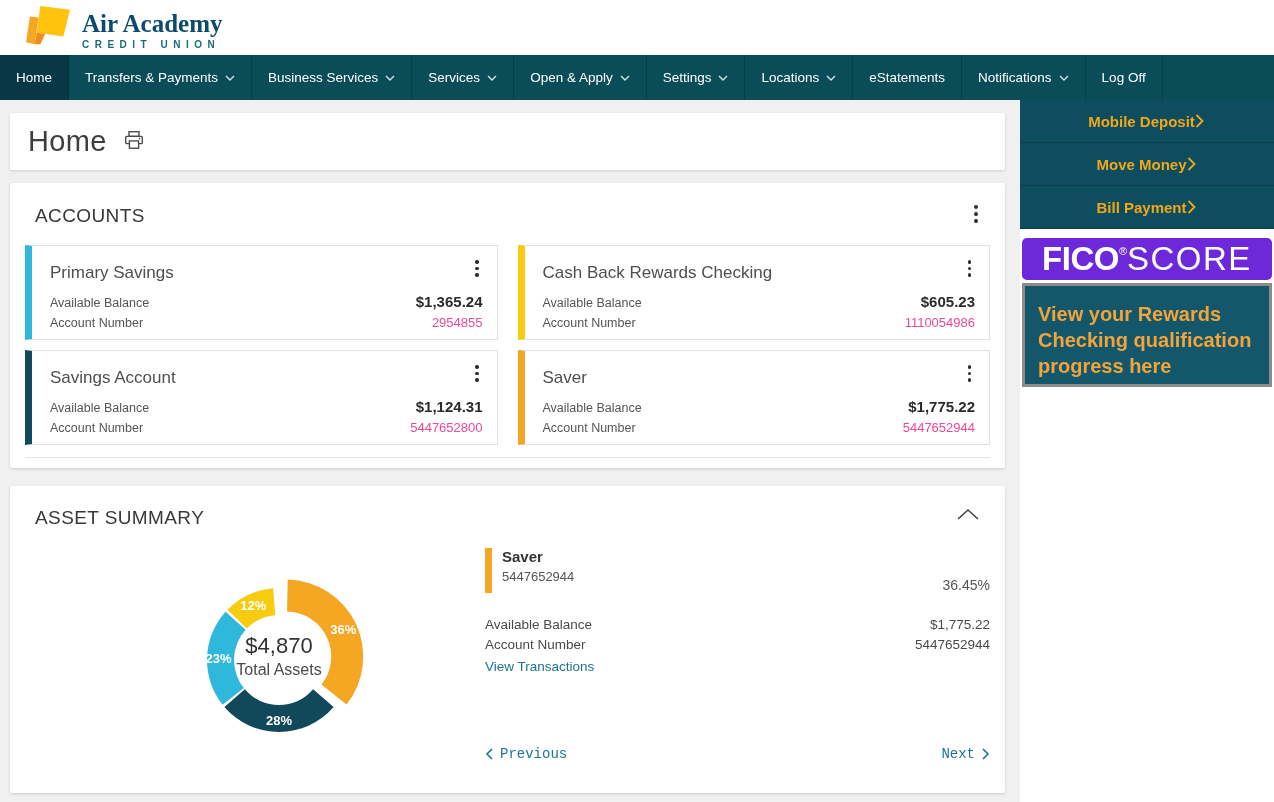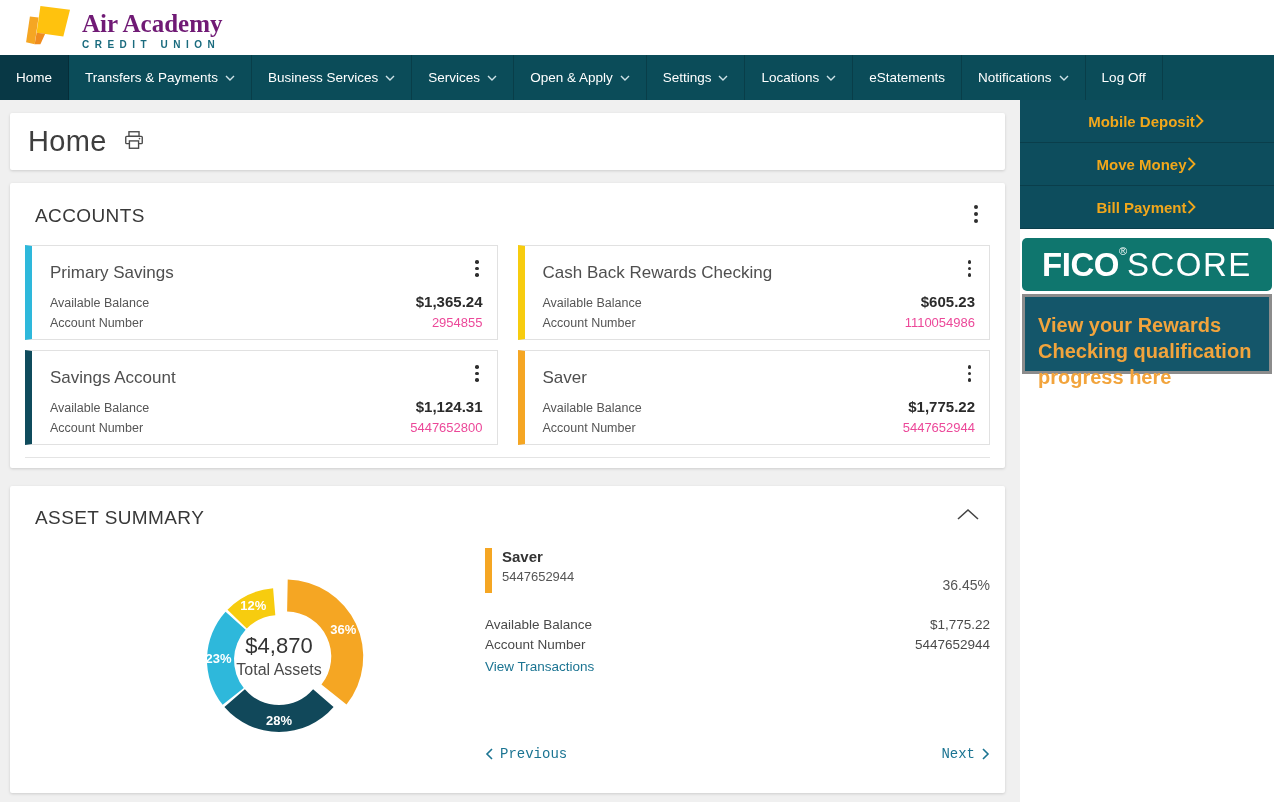--- a/index.html
+++ b/index.html
@@ -3,21 +3,21 @@
 <meta charset="utf-8">
 <style>
   * { margin:0; padding:0; box-sizing:border-box; }
   html,body { width:1274px; height:802px; overflow:hidden; background:#fff;
     font-family:"Liberation Sans", sans-serif; }
 
   
   .site-header { height:55px; display:flex; align-items:center; padding-left:26px; background:#fff; }
   .logo { display:flex; align-items:flex-start; gap:10px; cursor:pointer; }
   .brand-text { display:flex; flex-direction:column; margin-top:6px; }
-  .brand-line1 { font-family:"Liberation Serif", serif; font-weight:700; font-size:25px; color:#701a75; line-height:1; }
+  .brand-line1 { font-family:"Liberation Serif", serif; font-weight:700; font-size:25px; color:#0c4a6e; line-height:1; }
   .brand-line2 { font-size:10px; font-weight:700; letter-spacing:5.5px; color:#1A6B7E; margin-top:3px; }
 
   
   .main-nav { height:45px; background:#0B4C59; display:flex; }
   .nav-item { display:flex; align-items:center; padding:0 16px; color:#fff; font-size:13.5px;
     border-right:1px solid rgba(0,0,0,0.18); cursor:pointer; white-space:nowrap; }
   .nav-item.active { background:#083845; }
   .nav-caret { margin-left:7px; }
 
   
@@ -75,26 +75,26 @@
   .d-link { color:#1B7492; font-size:13.5px; margin-top:3px; text-decoration:none; cursor:pointer; align-self:flex-start; }
   .pager { margin-top:auto; margin-bottom:20px; display:flex; justify-content:space-between;font-family:Liberation Mono, monospace; }
   .pager a { color:#1B7492; font-size:14px; text-decoration:none; cursor:pointer; display:flex;
     align-items:center; gap:7px; }
 
   
   .right-col { width:254px; background:#fff; }
   .quick-link { height:43px; background:#0D4D5D; display:flex; align-items:center;
     justify-content:center; padding:0 16px 0 14px; border-bottom:1px solid #0A3E4B; cursor:pointer; }
   .quick-link span { color:#F2A71B; font-weight:700; font-size:15px; }
-  .fico-banner { margin:9px 0 0 2px; width:250px; height:53px; background:#0f766e; border-radius:5px;
+  .fico-banner { margin:9px 0 0 2px; width:250px; height:42px; background:#6d28d9; border-radius:5px;
     display:flex; align-items:center; justify-content:center; color:#fff; cursor:pointer; }
   .fico-bold { font-size:33px; font-weight:800; letter-spacing:-0.5px; }
   .fico-reg { font-size:11px; align-self:flex-start; margin-top:7px; }
   .fico-light { font-size:33px; font-weight:400; letter-spacing:1.5px; }
-  .promo-banner { margin:3px 0 0 2px; width:250px; height:80px; background:#14566A;
+  .promo-banner { margin:3px 0 0 2px; width:250px; height:104px; background:#14566A;
     border:3px solid #8C8C8C; padding:15px 13px; cursor:pointer; }
   .promo-text { color:#F2A43C; font-size:20px; font-weight:700; line-height:1.3; }
 </style>
 </head>
 <body>
 
 <header class="site-header">
   <div class="logo">
     <span>
       <svg width="46" height="42" viewBox="0 0 48 44">

